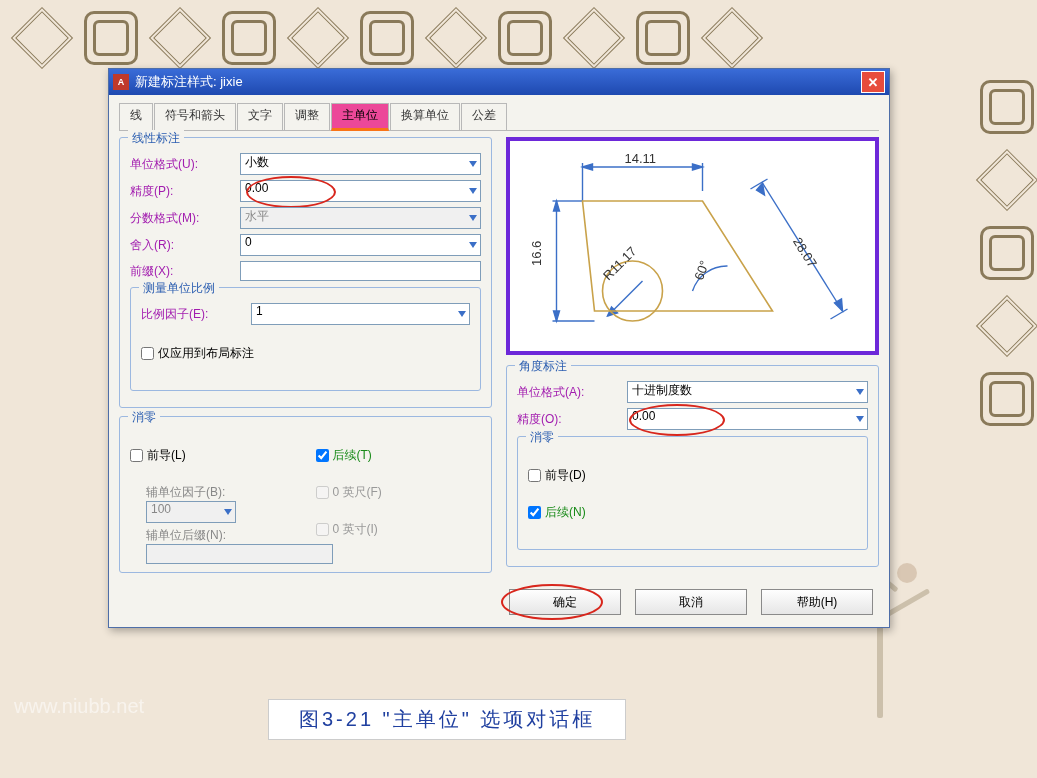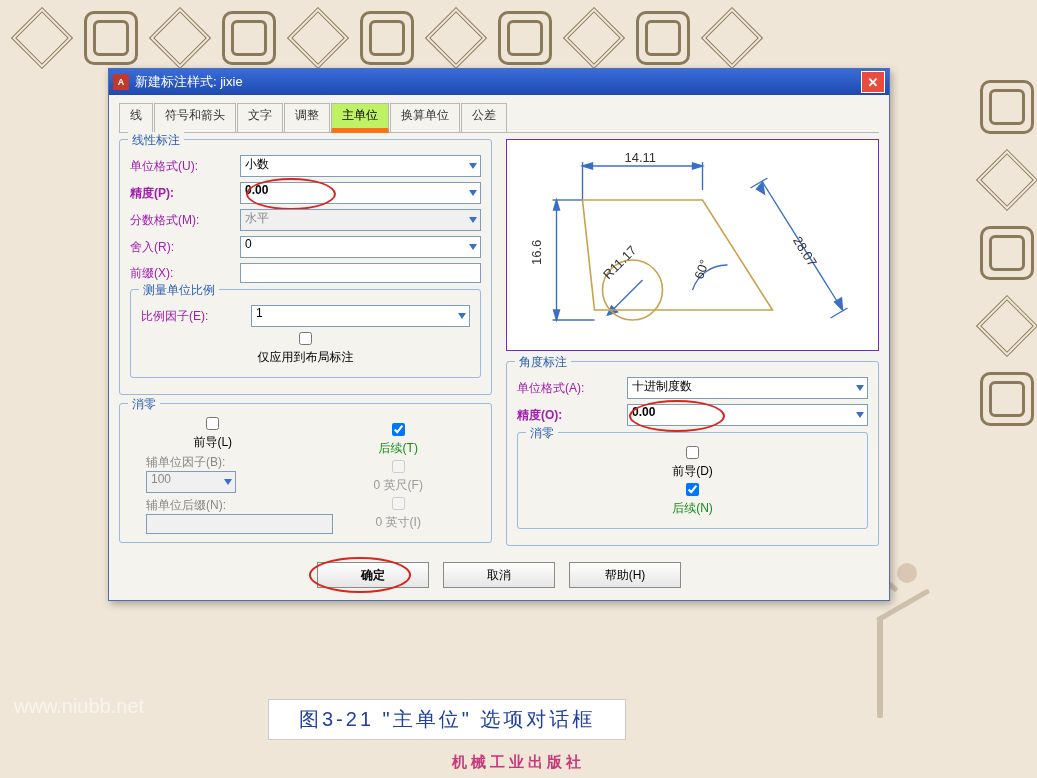--- a/index.html
+++ b/index.html
@@ -18,42 +18,42 @@
 .tree .t5{left:100px;top:105px;width:20px;height:20px;border-radius:50%;background:#b09070;}
 .watermark{position:absolute;left:14px;bottom:60px;color:#fff;opacity:.55;font-size:20px;font-family:Arial;}
 .dialog{position:absolute;left:108px;top:68px;width:780px;background:#efefef;border:1px solid #4e6ea8;box-shadow:2px 3px 8px rgba(0,0,0,.3);}
 .titlebar{height:26px;background:linear-gradient(#3a6cd8,#1e49b0);display:flex;align-items:center;color:#fff;font-size:13px;padding:0 4px;}
 .titlebar .tb-icon{width:16px;height:16px;background:#c0392b;margin-right:6px;display:flex;align-items:center;justify-content:center;font-size:9px;font-weight:bold;}
 .titlebar .tb-title{flex:1;}
 .titlebar .tb-close{width:22px;height:20px;background:#e74c3c;border:1px solid #fff;display:flex;align-items:center;justify-content:center;font-weight:bold;cursor:pointer;}
 .body{background:#f4f3ee;padding:8px 10px 12px;}
 .tabs{display:flex;border-bottom:1px solid #b8b8b8;margin-bottom:6px;}
 .tab{padding:3px 10px 4px;border:1px solid #b8b8b8;border-bottom:none;background:#f4f3ee;margin-right:1px;cursor:pointer;color:#333;}
-.tab.active{background:#bef264;border-bottom:5px solid #f97316;margin-bottom:-1px;color:#000;}
+.tab.active{background:#ec4899;border-bottom:3px solid #f97316;margin-bottom:-1px;color:#000;}
 .cols{display:flex;gap:14px;}
 .col{flex:1;}
 .group{border:1px solid #9cb8e0;border-radius:3px;padding:10px 10px 8px;margin-bottom:8px;position:relative;}
 .group>.legend{position:absolute;top:-8px;left:8px;background:#f4f3ee;padding:0 4px;color:#2a5db0;font-size:12px;}
 .row{display:flex;align-items:center;margin:5px 0;}
 .row .lbl{width:110px;color:#a21caf;}
 .fld{flex:1;display:flex;align-items:center;}
 select,.select{flex:1;height:22px;border:1px solid #7f9db9;background:#fff;padding:0 4px;box-sizing:border-box;appearance:none;position:relative;color:#000;}
 .select-wrap{flex:1;position:relative;display:flex;}
 .select-wrap::after{content:"";position:absolute;right:4px;top:8px;border-left:4px solid transparent;border-right:4px solid transparent;border-top:6px solid #3b6fc7;pointer-events:none;}
 .select.disabled{background:#f0f0f0;color:#888;}
 input.txt{flex:1;height:20px;border:1px solid #7f9db9;padding:0 4px;background:#fff;box-sizing:border-box;}
 input.txt.disabled{background:#f0f0f0;color:#888;}
-.ring-wrap{position:relative;font-weight:bold;}
+.ring-wrap{position:relative;}
 .ring-wrap .oval{position:absolute;border:2px solid #d8261c;border-radius:50%;pointer-events:none;}
-.chk{display:flex;align-items:center;gap:4px;margin:3px 0;flex-direction:column;}
+.chk{display:flex;align-items:center;gap:4px;margin:20px 0;}
 .chk input{margin:0;}
 .chk.disabled{color:#999;}
-.preview{border:1px solid #6d28d9;background:#fff;height:210px;margin-bottom:10px;position:relative;}
+.preview{border:4px solid #6d28d9;background:#fff;height:210px;margin-bottom:10px;position:relative;}
 .preview svg{width:100%;height:100%;}
-.btnrow{display:flex;justify-content:center;gap:14px;padding:8px 6px 0;}
+.btnrow{display:flex;justify-content:flex-end;gap:14px;padding:8px 6px 0;}
 .btn{min-width:82px;height:24px;border:1px solid #8a8a8a;background:linear-gradient(#fefefe,#e6e6e6);cursor:pointer;display:flex;align-items:center;justify-content:center;padding:0 14px;}
 .caption-box{position:absolute;left:268px;bottom:38px;background:#fff;border:1px solid #ccc;padding:6px 30px;color:#2040a0;font-size:20px;letter-spacing:3px;}
 .publisher{position:absolute;left:0;right:0;bottom:6px;text-align:center;color:#c9377b;font-size:15px;font-weight:bold;letter-spacing:4px;}
 </style>
 </head>
 <body>
 
 <div class="page">
   <div class="ornament-top">
     <div class="diamond"></div>
@@ -155,21 +155,21 @@
               </div>
               <label class="chk">
                 <input type="checkbox" style="">
                 <span>仅应用到布局标注</span>
               </label>
             </div>
           </div>
 
           <div class="group">
             <div class="legend">消零</div>
-            <div style="display:flex;gap:20px;align-items:flex-end;">
+            <div style="display:flex;gap:20px;">
               <div style="flex:1;">
                 <label class="chk">
                   <input type="checkbox" style="">
                   <span>前导(L)</span>
                 </label>
                 <div style="padding-left:16px;">
                   <div class="lbl" style="width:auto;color:#888;">辅单位因子(B):</div>
                   <div class="fld select-wrap" style="width:90px;">
                       <div class="select disabled">100</div>
                     </div>
@@ -269,14 +269,13 @@
           <div class="btn">确定</div>
           <div class="oval" style="left:-8px;top:-5px;width:98px;height:32px;"></div>
         </div>
         <div class="btn">取消</div>
         <div class="btn">帮助(H)</div>
       </div>
     </div>
   </div>
 
   <div class="caption-box">图3-21  "主单位" 选项对话框</div>
-  <div class="publisher">机械工业出版社</div>
 </div>
 
 </body></html>

